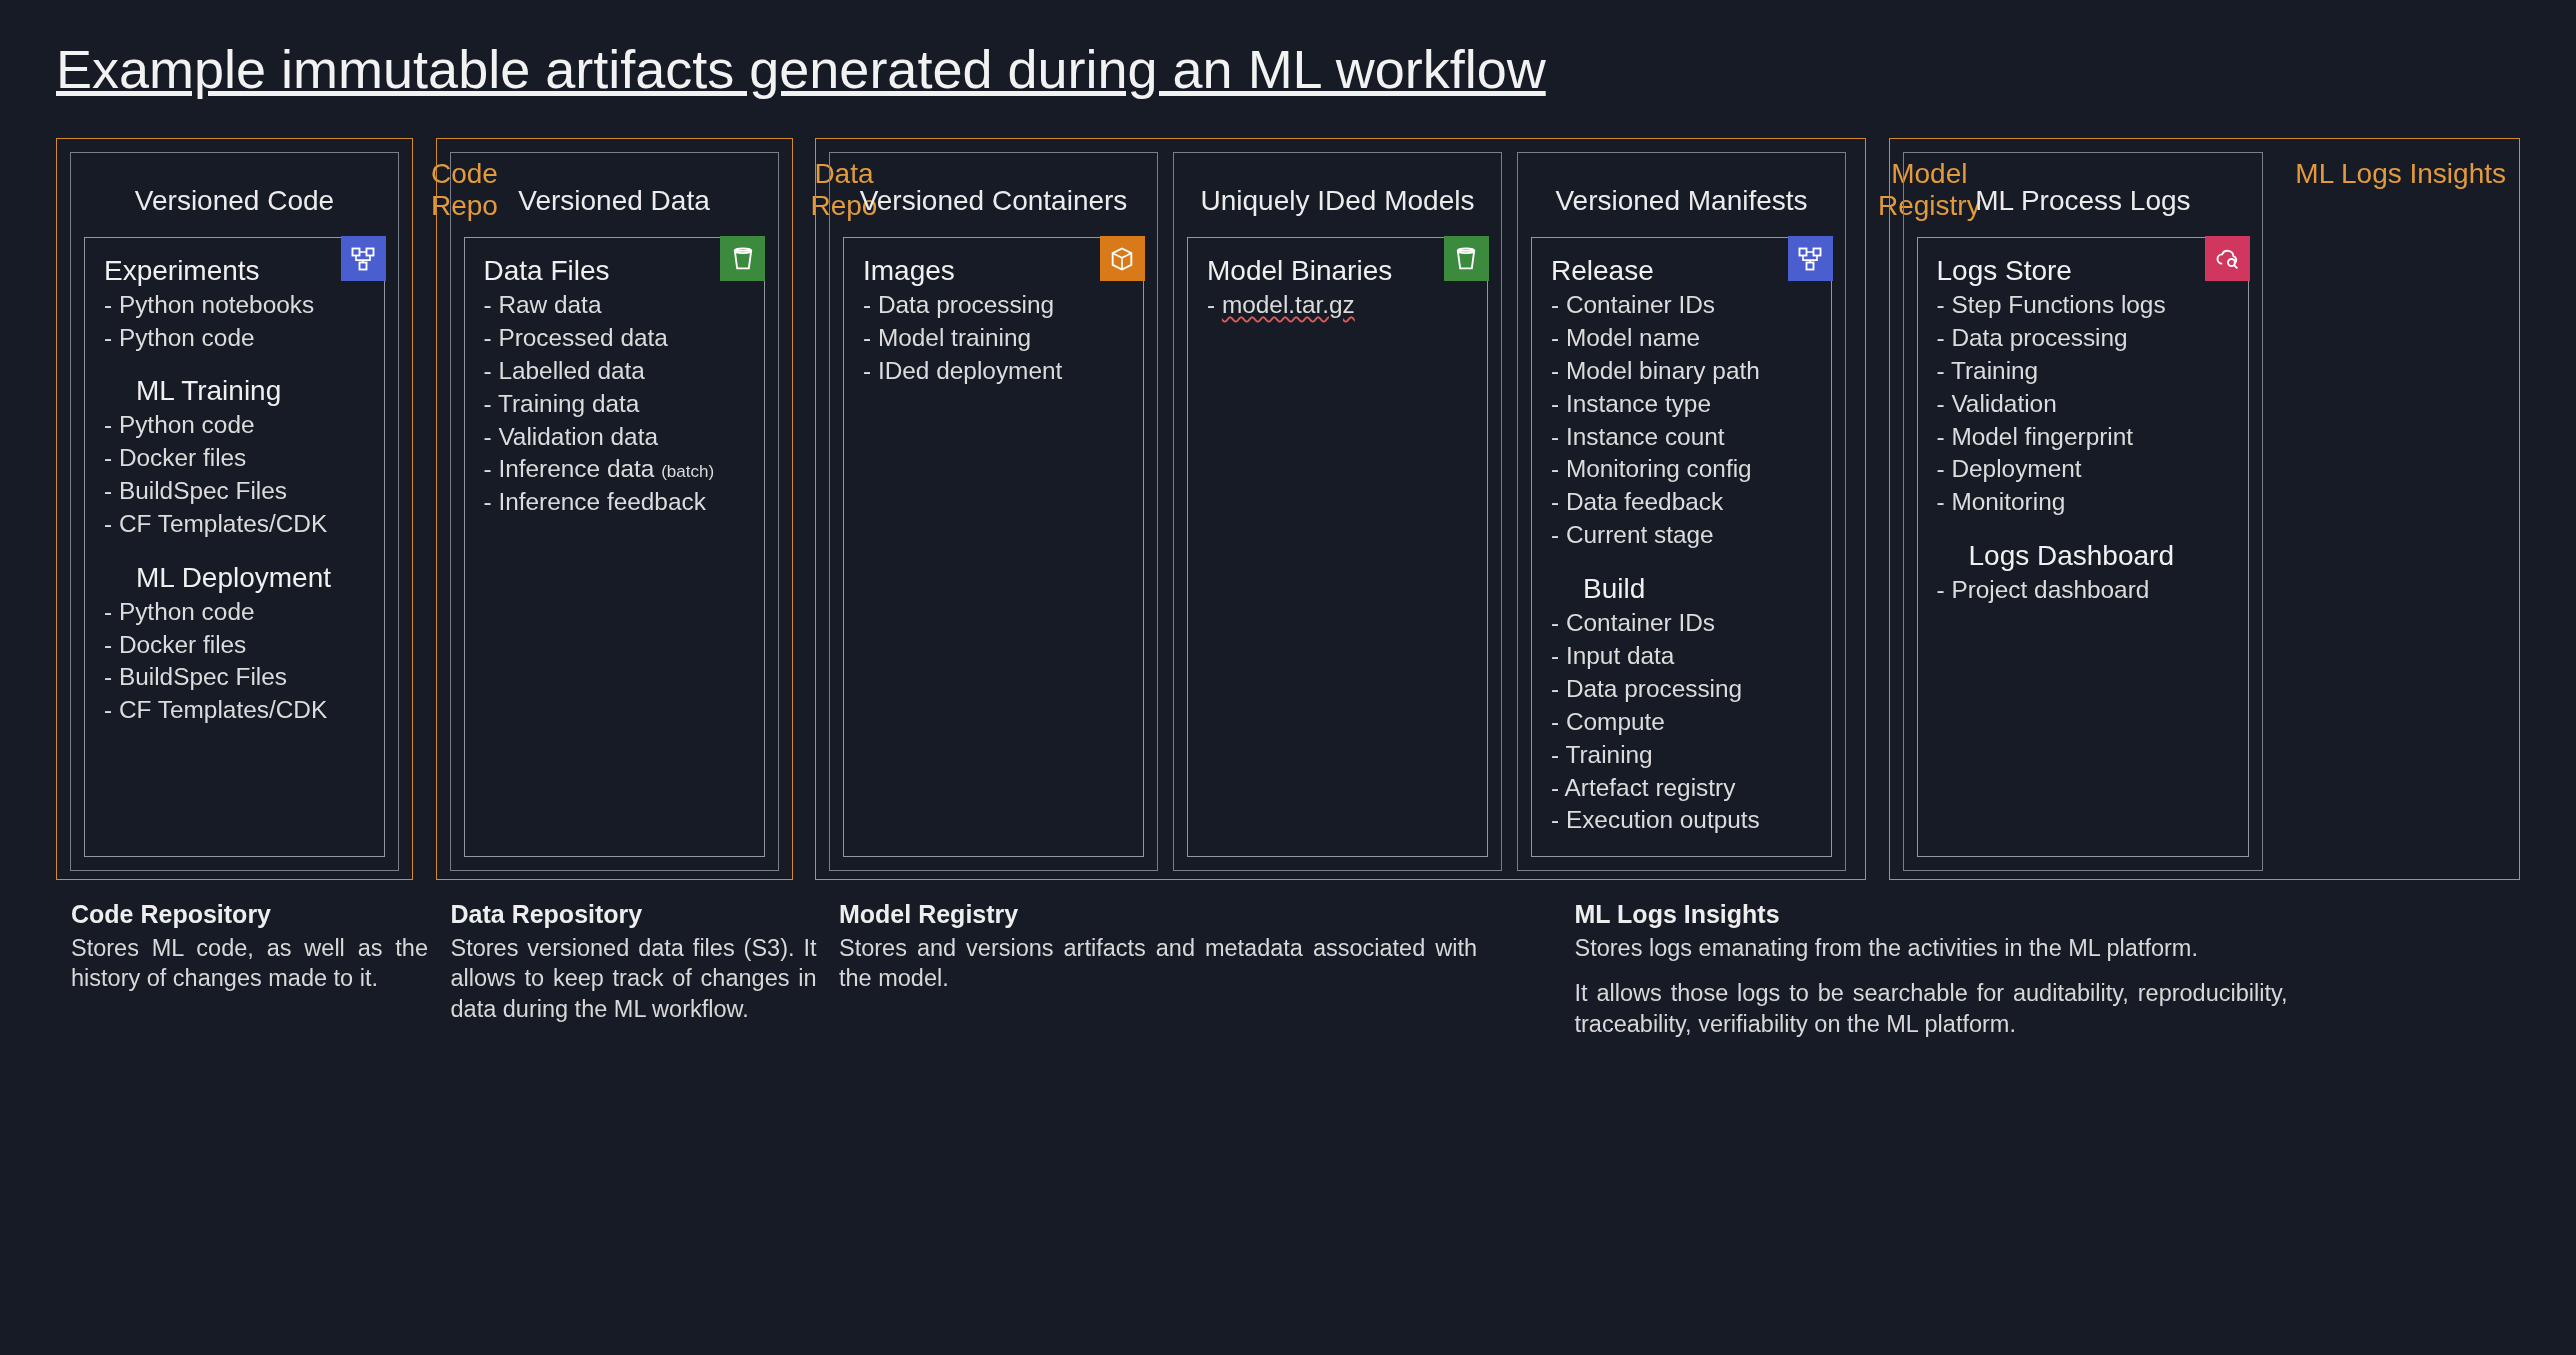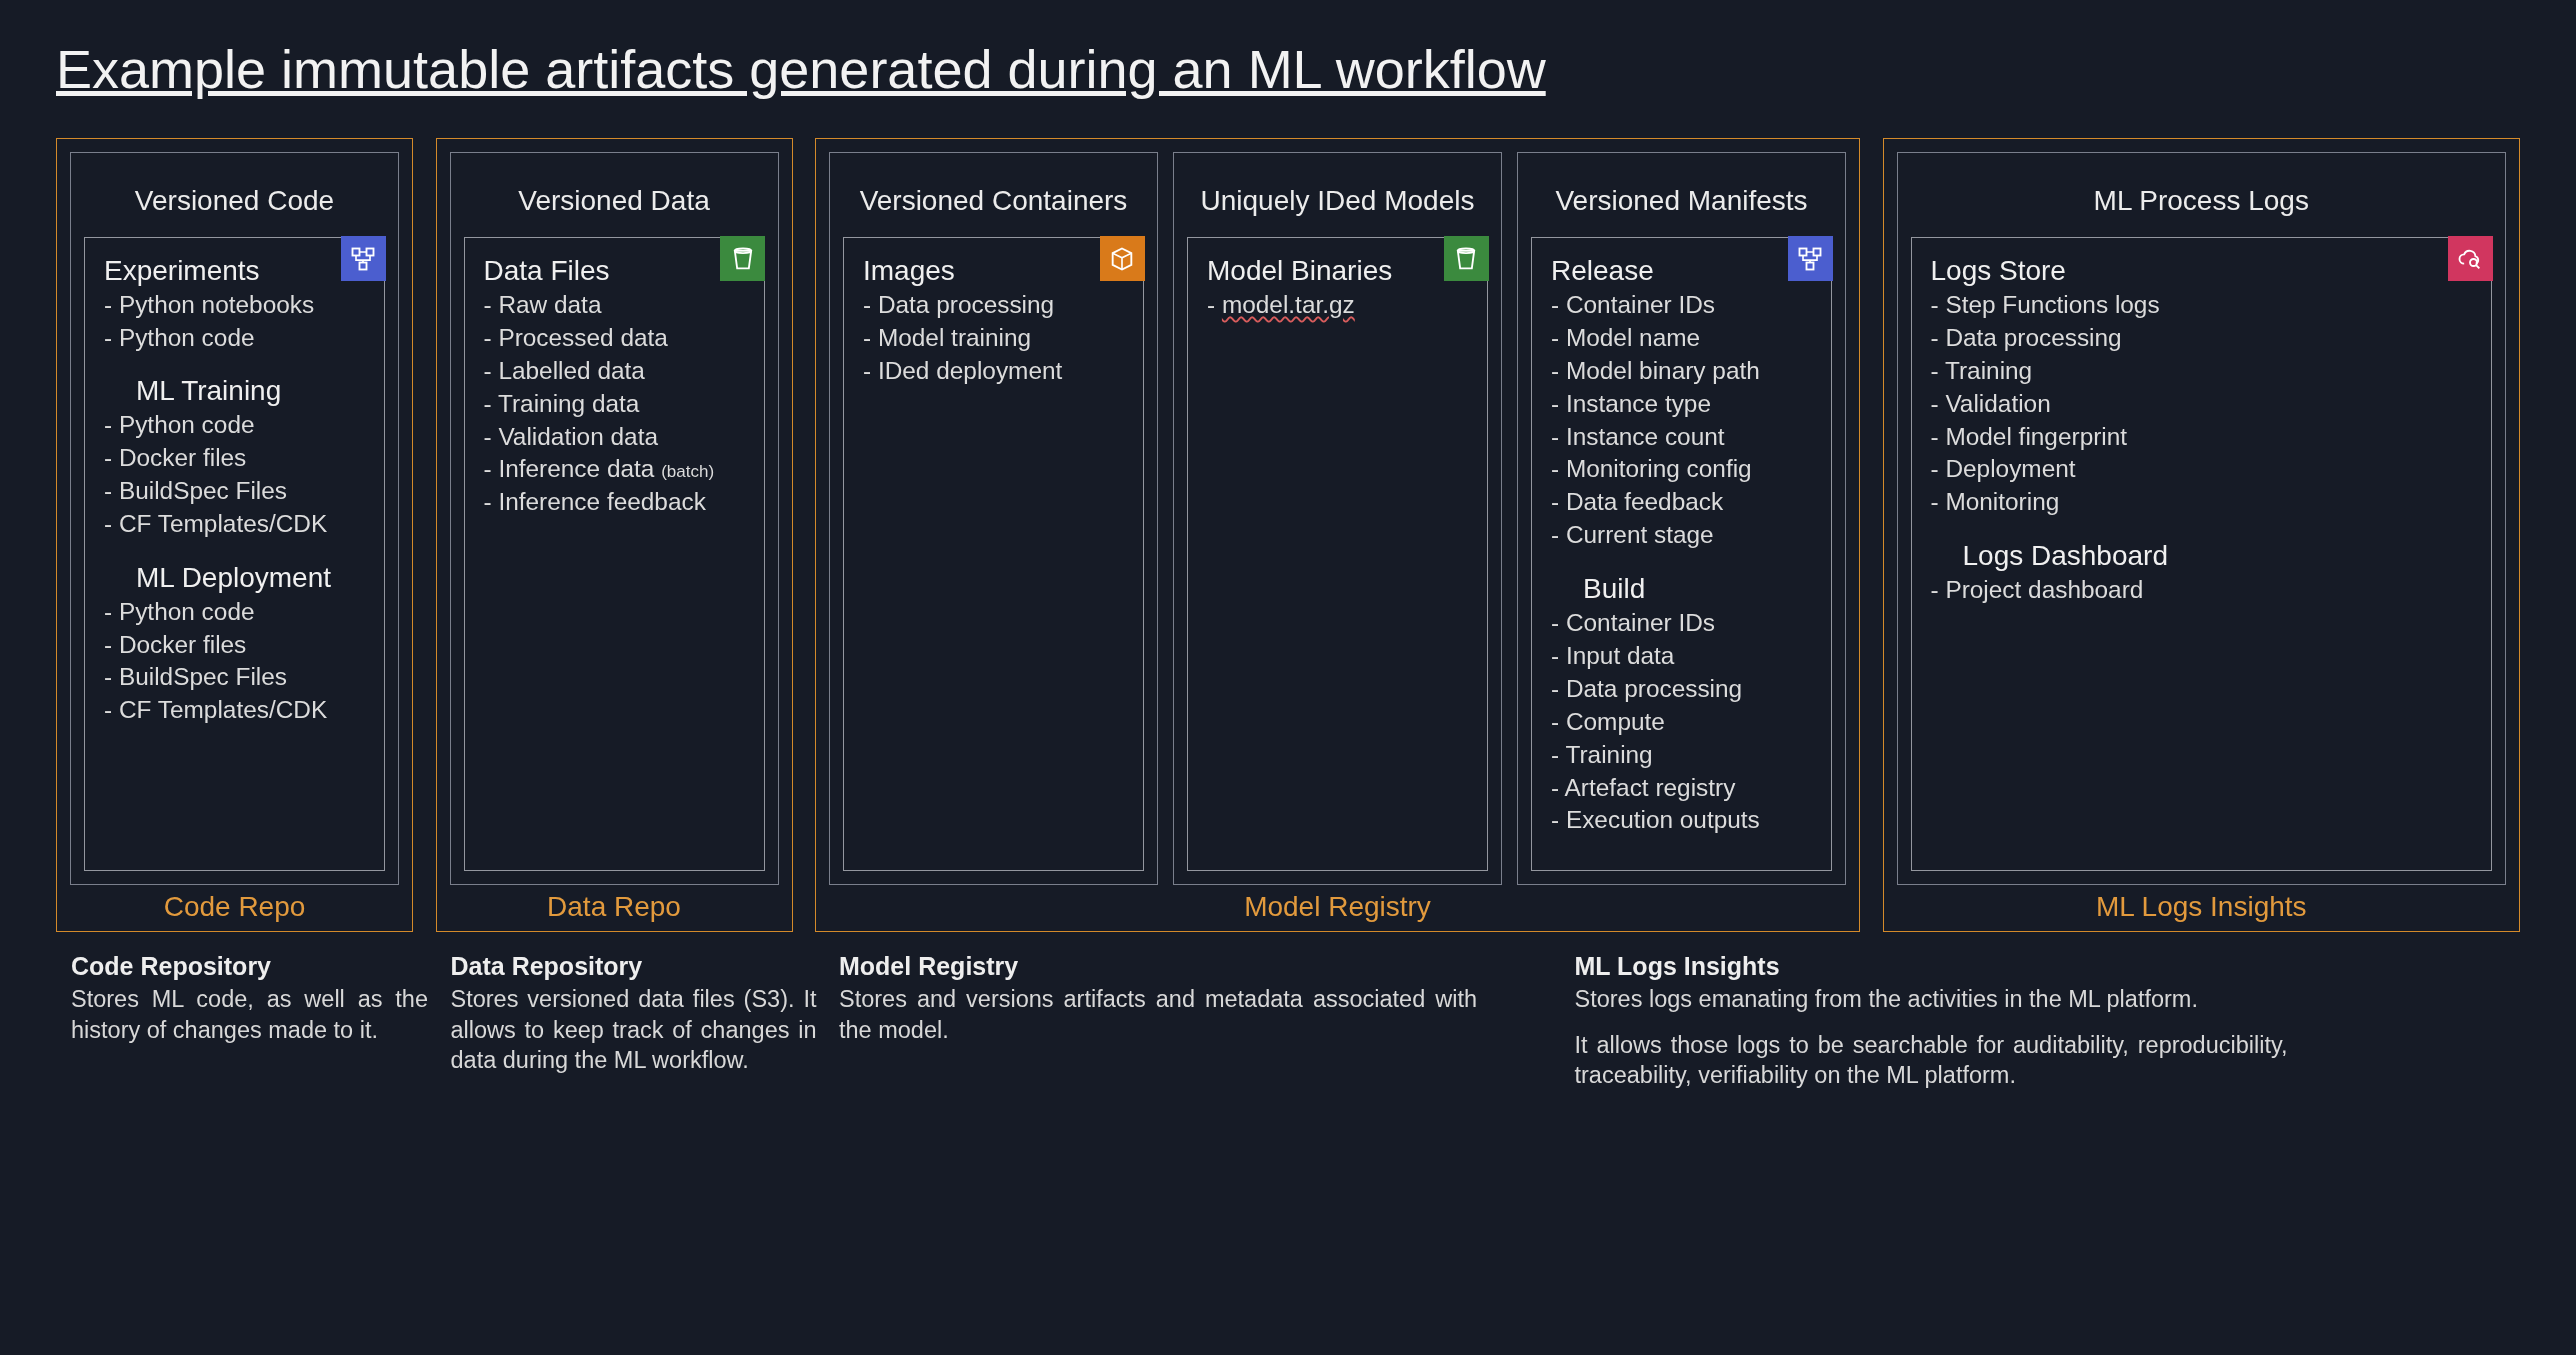--- a/index.html
+++ b/index.html
@@ -21,21 +21,22 @@
   }
   .row {
     display: flex;
     gap: 22.5px;
     align-items: stretch;
   }
   .group {
     border: 1.9px solid #d48a2a;
     padding: 13px 13px 7.5px 13px;
     display: flex;
-    flex-direction: column;
+    flex-direction: row;
+    gap: 32px;
   }
   .group-inner {
     display: flex;
     gap: 15px;
     flex: 1;
   }
   .group-label {
     text-align: center;
     color: #e29a3d;
     font-size: 28px;
@@ -56,21 +57,21 @@
     color: #ececec;
     min-height: 71px;
     display: flex;
     align-items: center;
     justify-content: center;
     line-height: 1.15;
   }
   .card {
     border: 1.9px solid #94979f;
     flex: 1;
-    padding: 15px 19px 33px 19px;
+    padding: 15px 19px 19px 19px;
     position: relative;
   }
   .icon {
     position: absolute;
     top: -1.9px;
     right: -1.9px;
     width: 45px;
     height: 45px;
     display: flex;
     align-items: center;

